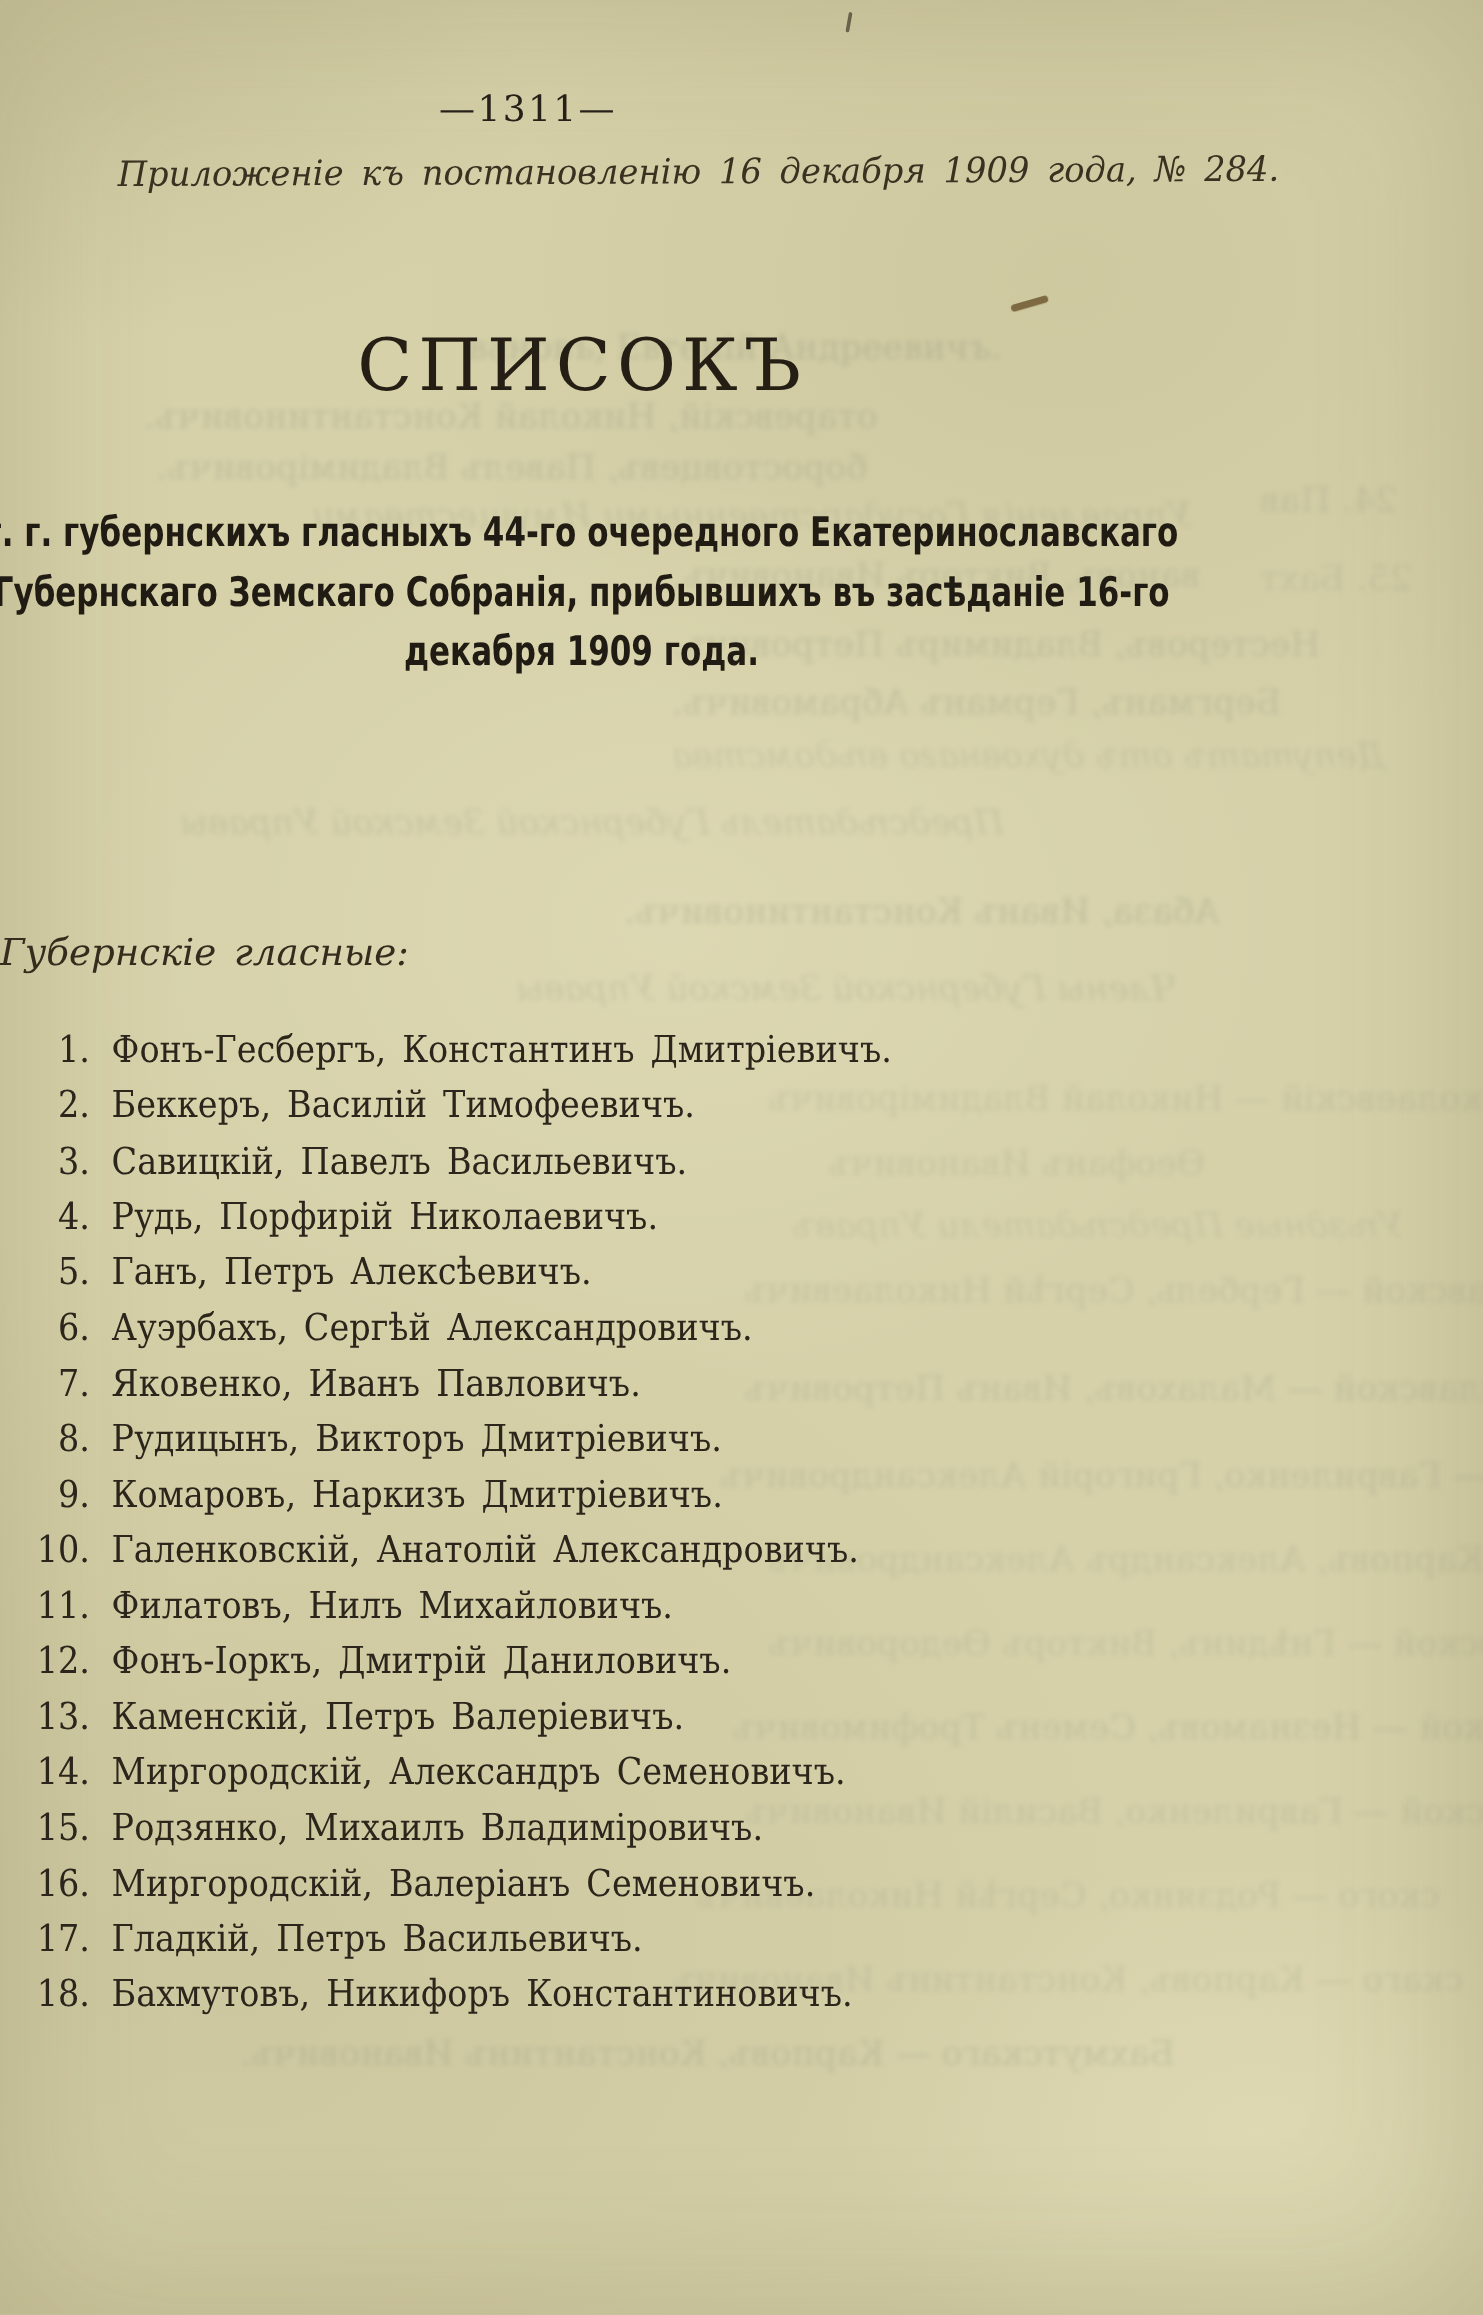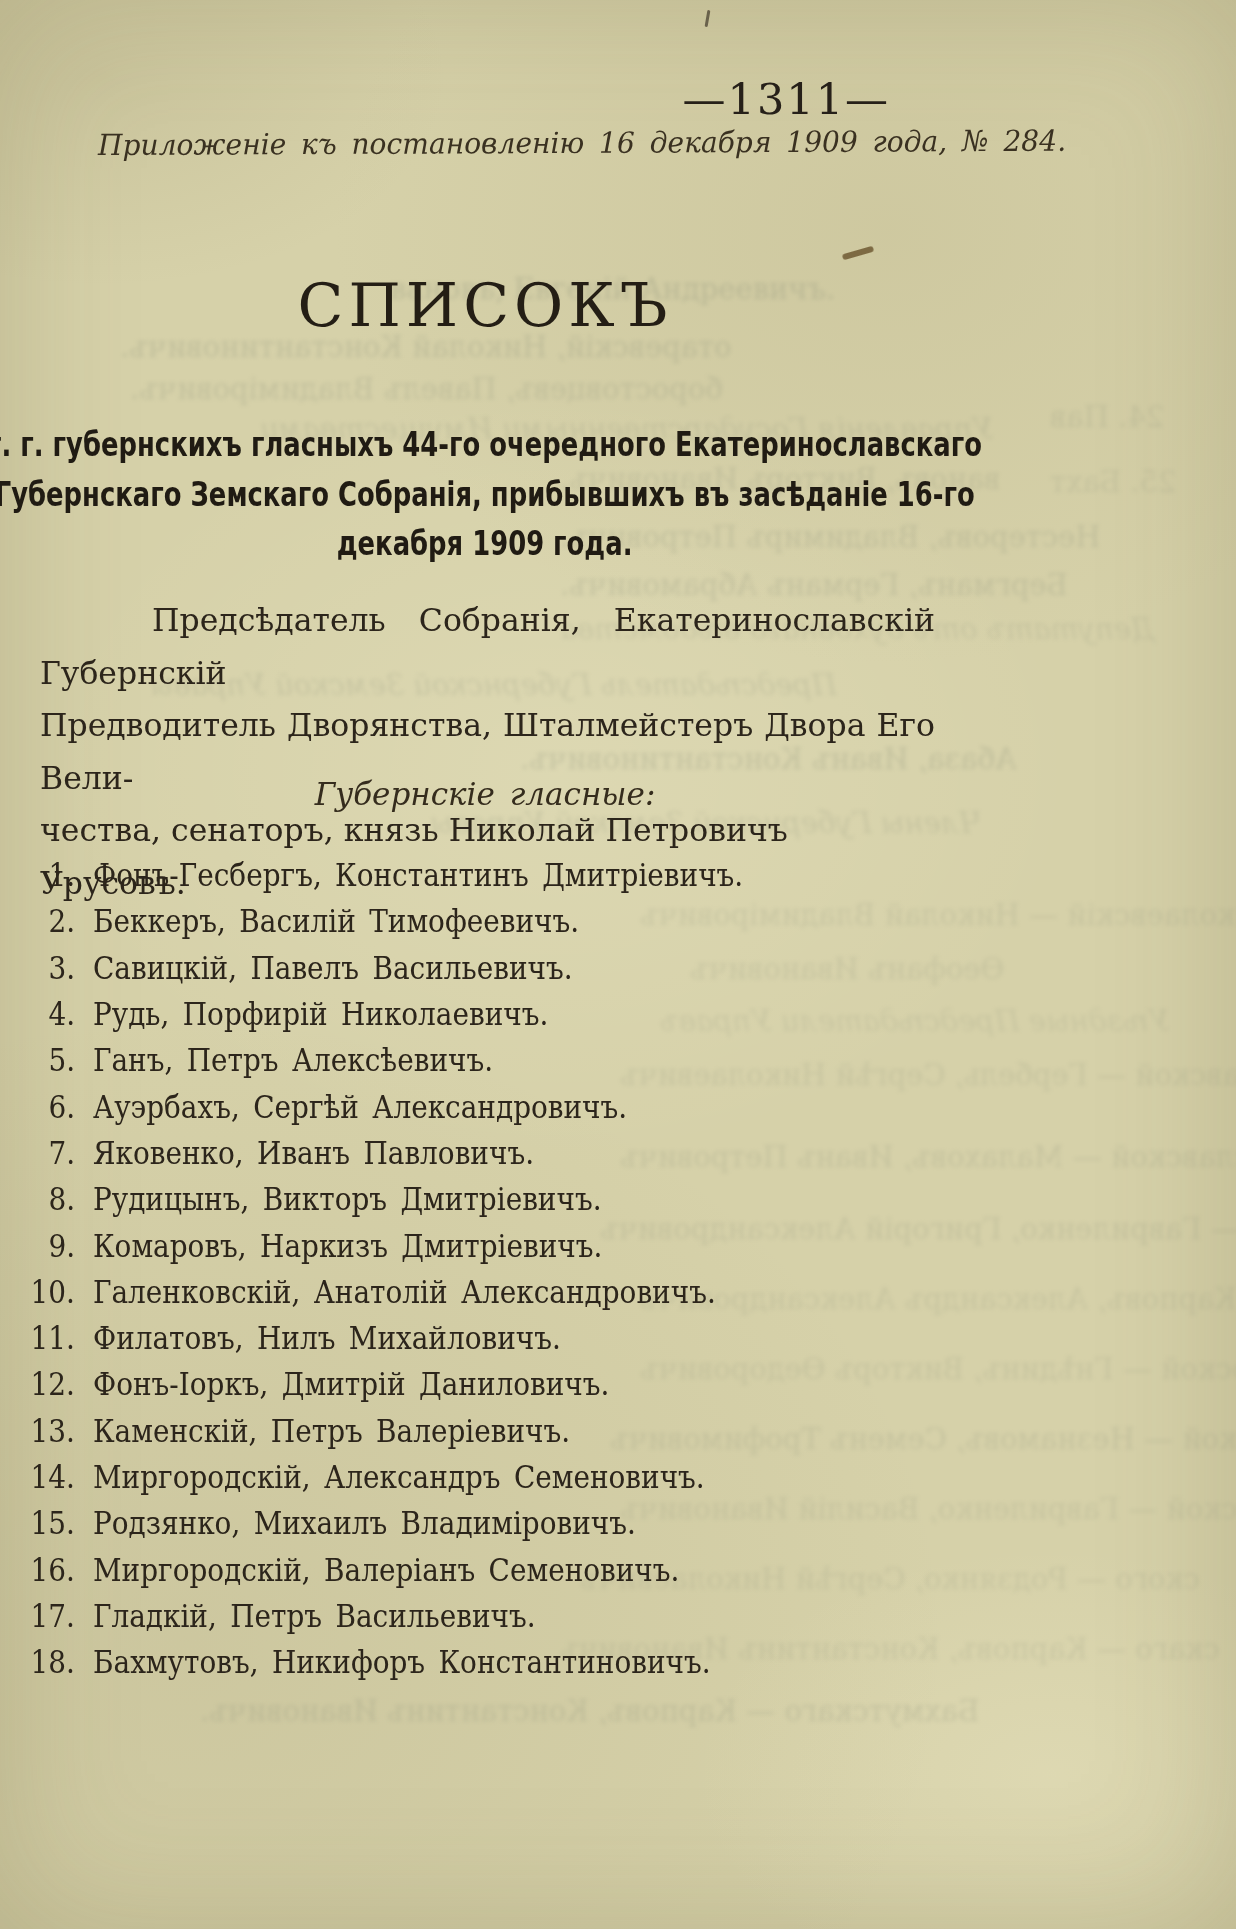--- a/index.html
+++ b/index.html
@@ -14,22 +14,22 @@
       radial-gradient(ellipse 800px 600px at 45% 40%, rgba(255,252,226,.16), transparent 65%),
       radial-gradient(ellipse 600px 380px at 85% 92%, rgba(238,233,198,.30), transparent 60%),
       radial-gradient(ellipse 500px 300px at 8% 4%, rgba(140,130,90,.14), transparent 70%);
     box-shadow: inset 0 0 140px rgba(90,80,40,.22);
     font-family:"DejaVu Serif", serif;
     color:#2c251b;
   }
   .abs{position:absolute;}
 
   .pagenum{
-    top:74px;left:0;width:880px;text-align:right;
-    font-size:43px;letter-spacing:2px;color:#262019;margin-left:10px;
+    top:74px;left:0;width:880px;text-align:center;
+    font-size:30px;letter-spacing:2px;color:#262019;
   }
   .annotation{
     top:128px;left:98px;width:860px;
     font-style:italic;font-size:29px;color:#3a3121;
     white-space:nowrap;transform:scaleX(.97) rotate(-.25deg);transform-origin:0 50%;
     word-spacing:6px;
   }
   .tickmark{
     top:10px;left:706px;width:3px;height:17px;background:#4a4232;
     transform:rotate(10deg);opacity:.75;border-radius:2px;
@@ -50,21 +50,21 @@
   }
   .subtitle .sline{white-space:nowrap;transform:scaleX(.76);}
   .paragraph{
     top:594px;left:40px;width:895px;
     font-size:31.5px;line-height:52.5px;color:#2c251b;
   }
   .paragraph .pl1{text-indent:112px;text-align:justify;text-align-last:justify;}
   .paragraph .pl2{text-align:justify;text-align-last:justify;}
   .paragraph .pl3{text-align:left;}
   .sec-heading{
-    top:776px;left:0;width:970px;text-align:center;
+    top:776px;left:0;width:970px;
     font-style:italic;font-size:31px;color:#352c1d;word-spacing:5px;
   }
   ol.delegates{
     top:852px;left:30px;width:960px;margin:0;padding:0;list-style:none;
     font-size:31px;color:#2c251b;word-spacing:5px;
   }
   ol.delegates li{
     height:46.3px;display:flex;align-items:center;
     transform:scaleX(.9);transform-origin:0 50%;white-space:nowrap;
   }
@@ -118,25 +118,20 @@
   <div class="abs penmark"></div>
 
   <div class="abs doc-title">СПИСОКЪ</div>
 
   <div class="abs subtitle">
     <div class="sline">г. г. губернскихъ гласныхъ 44-го очередного Екатеринославскаго</div>
     <div class="sline">Губернскаго Земскаго Собранія, прибывшихъ въ засѣданіе 16-го</div>
     <div class="sline">декабря 1909 года.</div>
   </div>
 
-  <div class="abs paragraph">
-    <div class="pl1">Предсѣдатель Собранія, Екатеринославскій Губернскій</div>
-    <div class="pl2">Предводитель Дворянства, Шталмейстеръ Двора Его Вели-</div>
-    <div class="pl3">чества, сенаторъ, князь Николай Петровичъ Урусовъ.</div>
-  </div>
 
   <div class="abs sec-heading">Губернскіе гласные:</div>
 
   <ol class="abs delegates">
     <li>
         <span class="num">1.</span>
         <span class="nm">Фонъ-Гесбергъ, Константинъ Дмитріевичъ.</span>
       </li>
     <li>
         <span class="num">2.</span>

